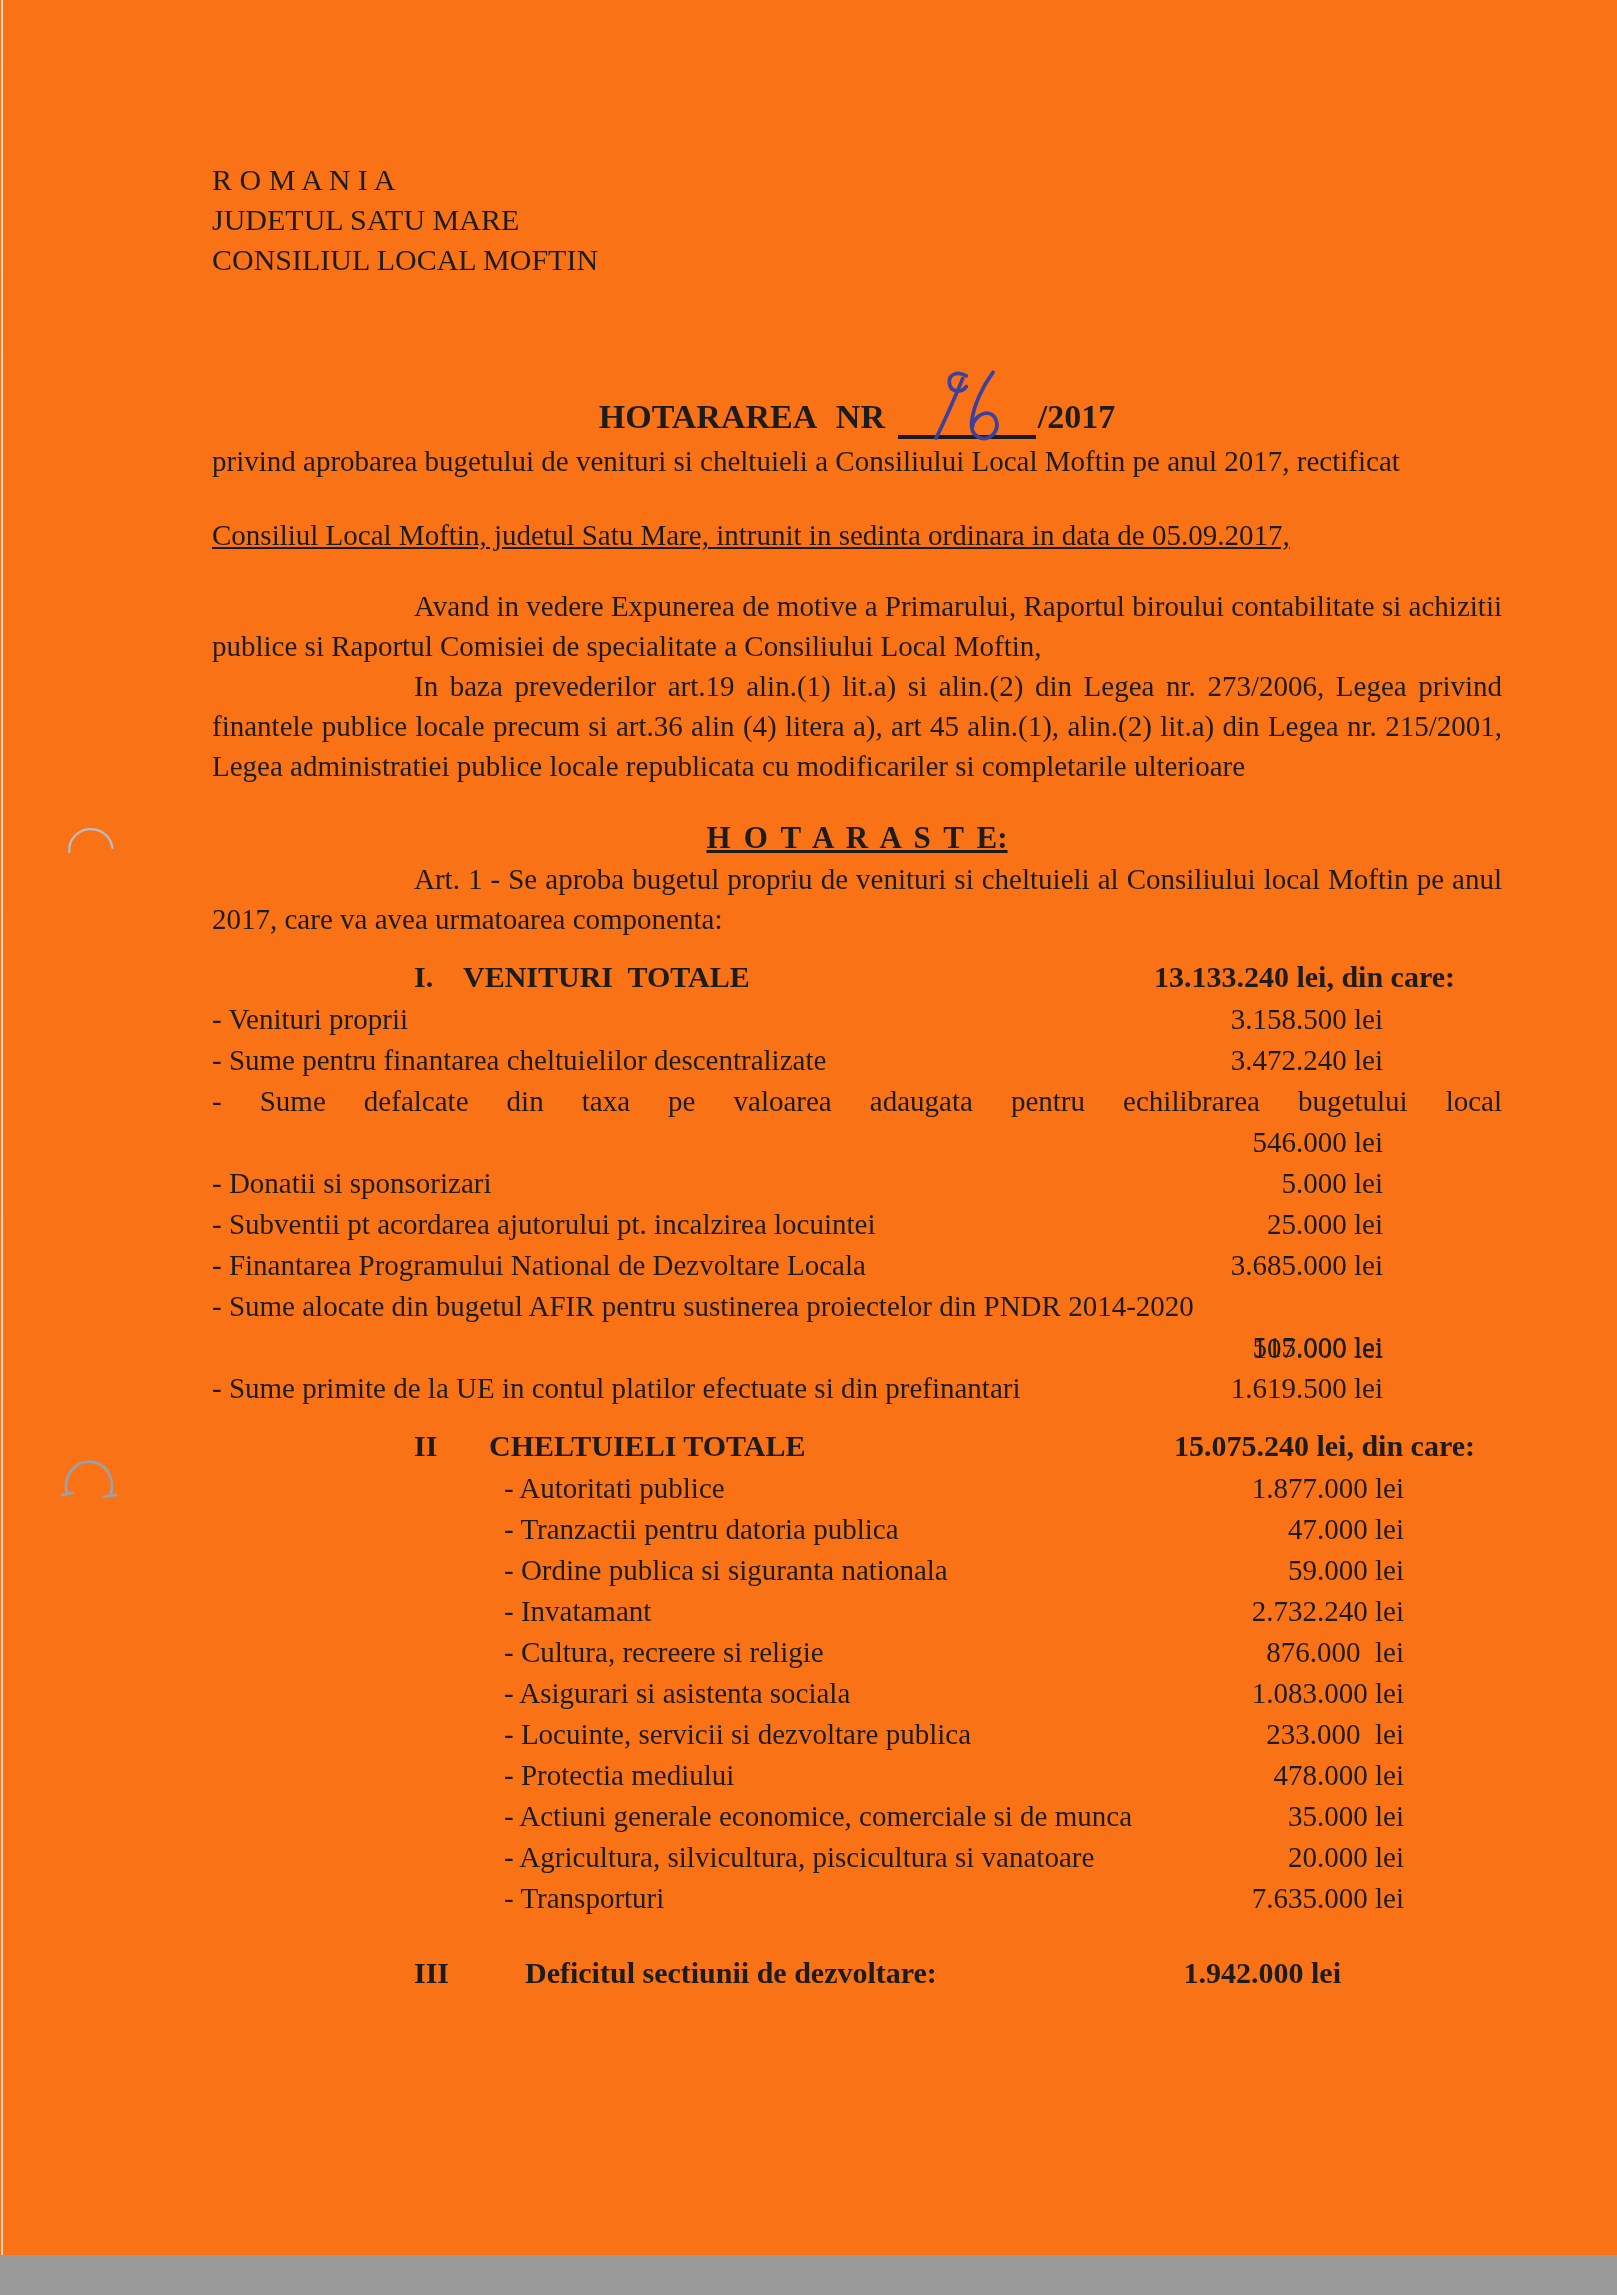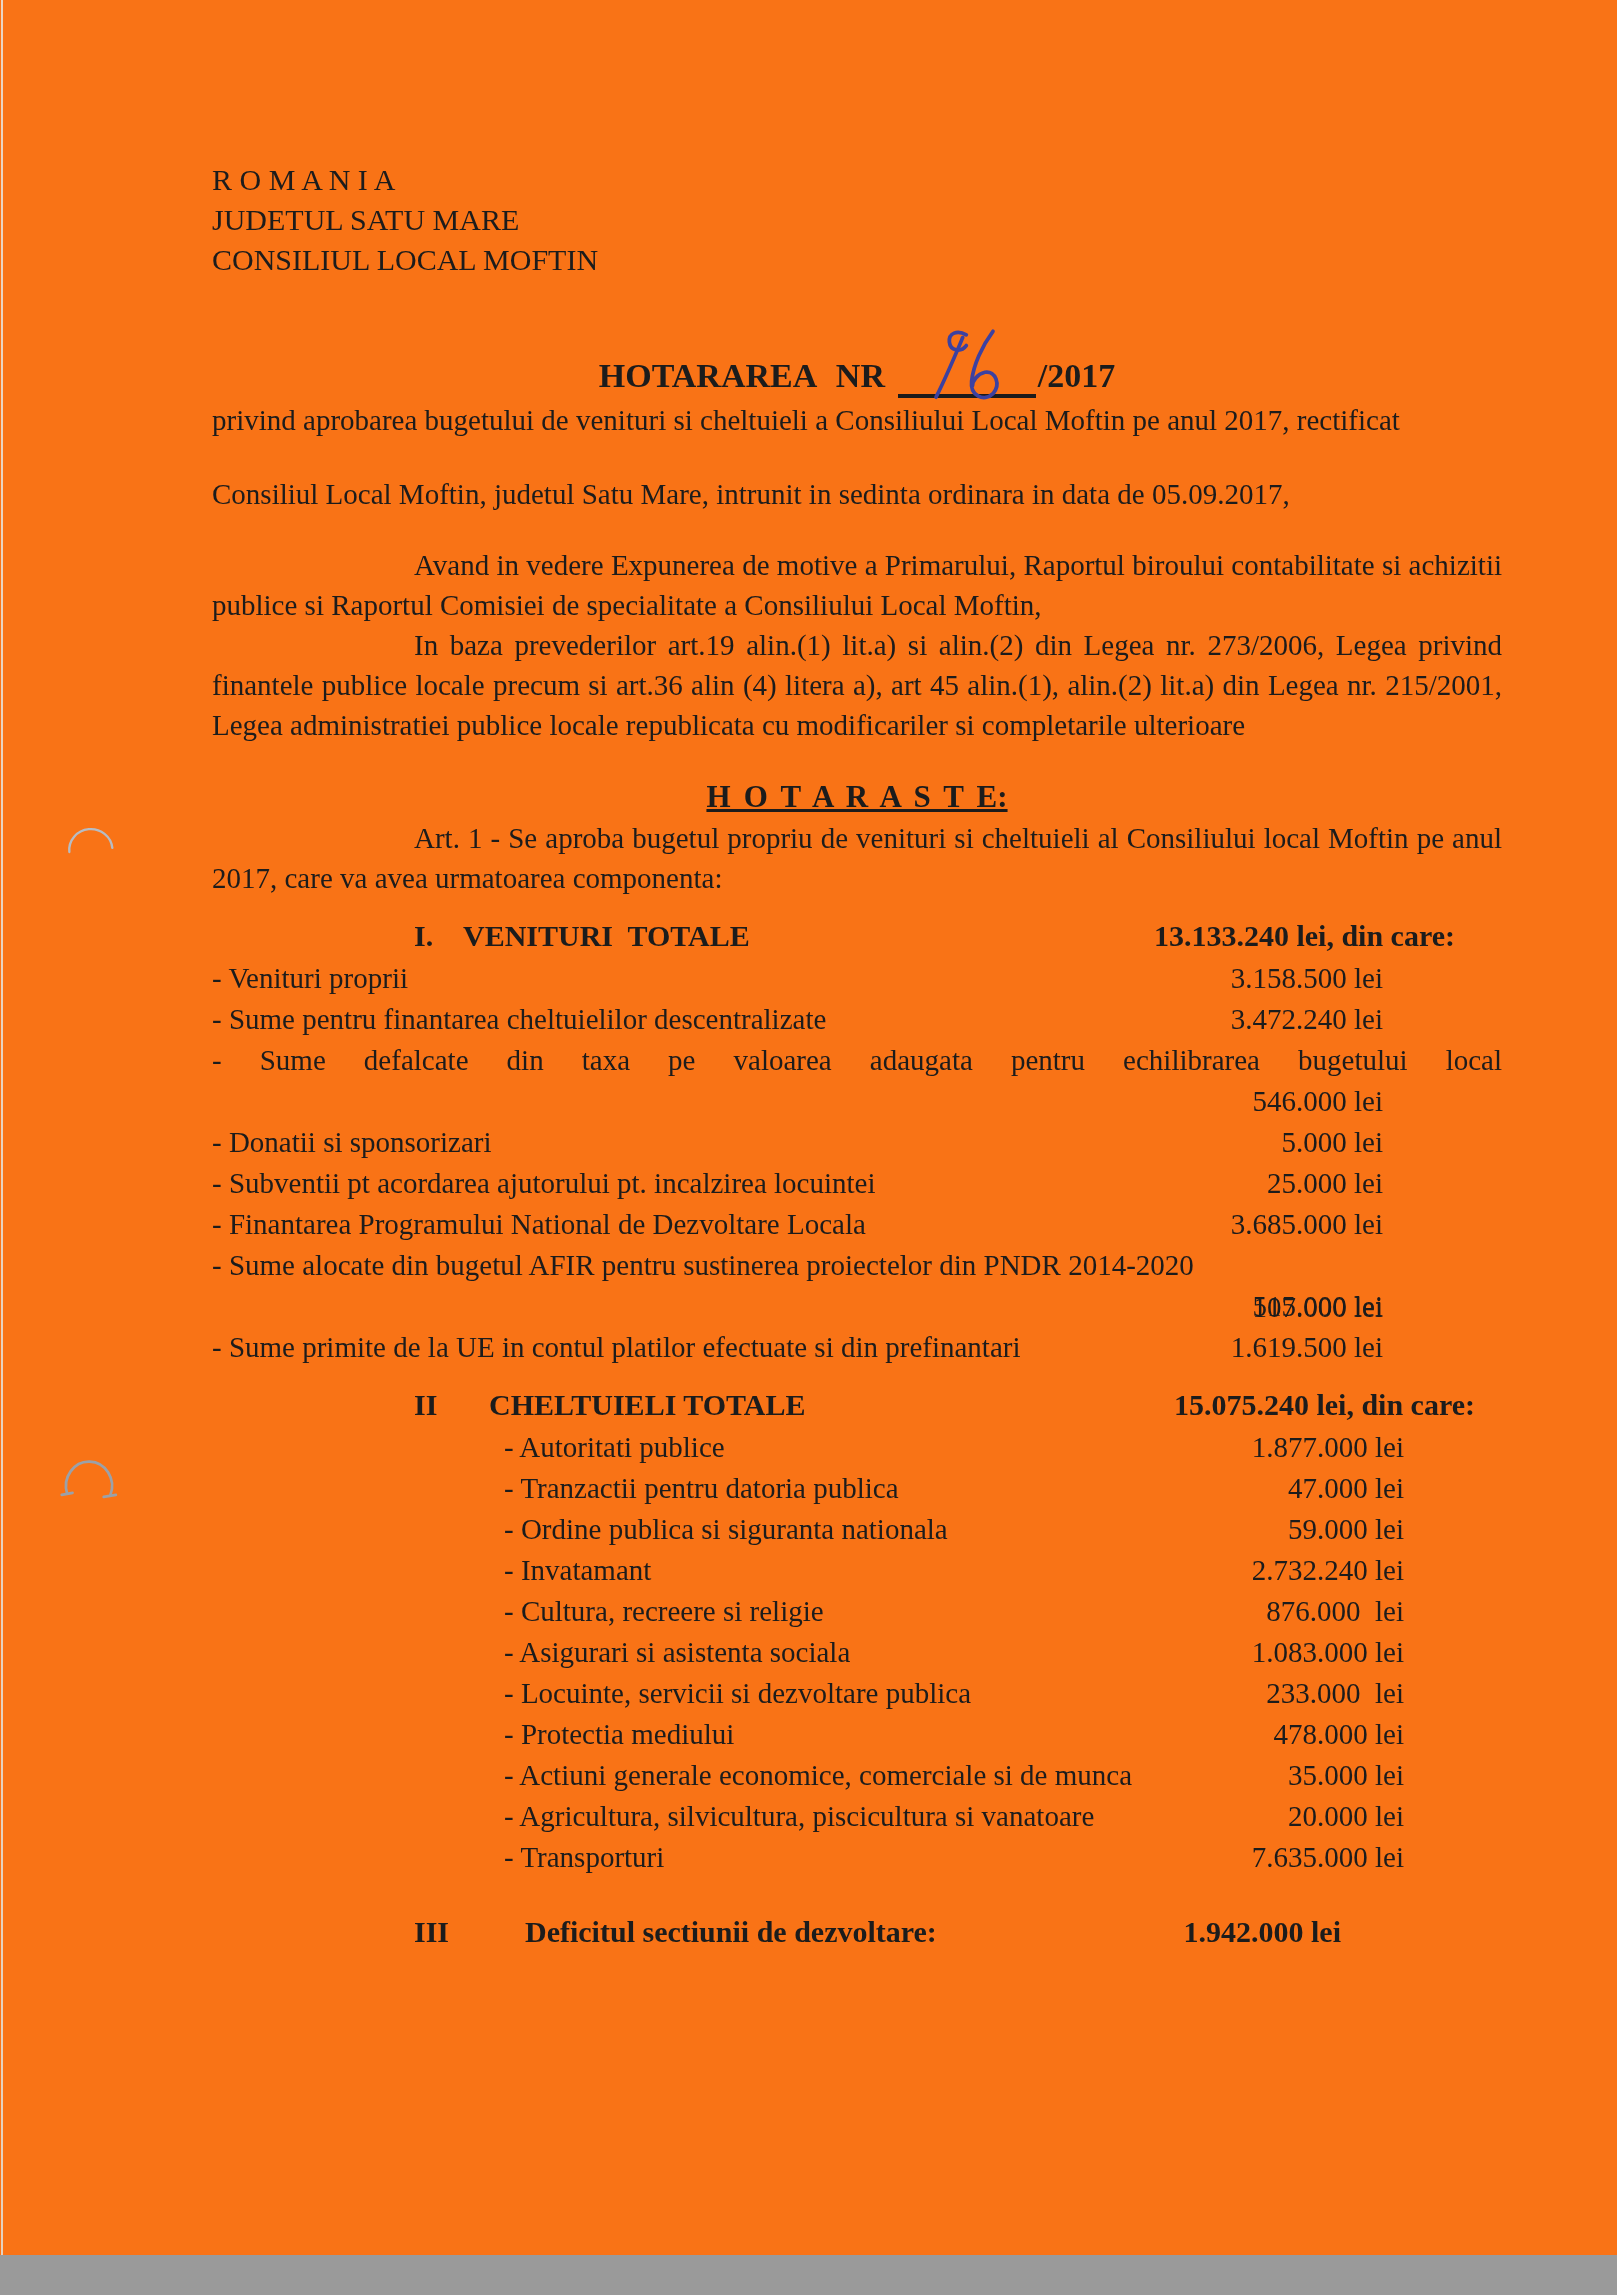--- a/index.html
+++ b/index.html
@@ -25,21 +25,21 @@
   .pen-mark-1 { left:65px; top:809px; }
   .pen-mark-2 { left:59px; top:1438px; }
 
   .doc-header { line-height:40px; font-size:30px; }
 
   .title-line {
     text-align:center;
     font-weight:bold;
     font-size:34px;
     line-height:42px;
-    margin-top:75px;
+    margin-top:116px;
     word-spacing:12px;
     white-space:nowrap;
   }
   .number-blank {
     display:inline-block;
     width:138px; height:32px;
     border-bottom:4px solid #1b1b1b;
     position:relative;
     vertical-align:-10.8px;
     margin:0 1.3px 0 13.5px;
@@ -47,21 +47,21 @@
   .handwritten {
     position:absolute; left:9.4px; bottom:-21.6px;
     width:113px; height:89px;
     overflow:visible;
   }
 
   .subtitle { margin:2.7px 0 0 0; text-align:justify; }
 
   .para { margin:0; text-align:justify; }
   .indent { text-indent:202px; }
-  .intro { margin-top:34px; }
+  .intro { margin-top:34px;text-decoration:underline; }
   .having { margin-top:31px; }
 
   .decides {
     text-align:center; font-weight:bold;
     font-size:31px; line-height:43px;
     margin-top:30px; word-spacing:5.4px;text-decoration:underline;
   }
 
   .sec-head {
     display:flex; align-items:baseline;

